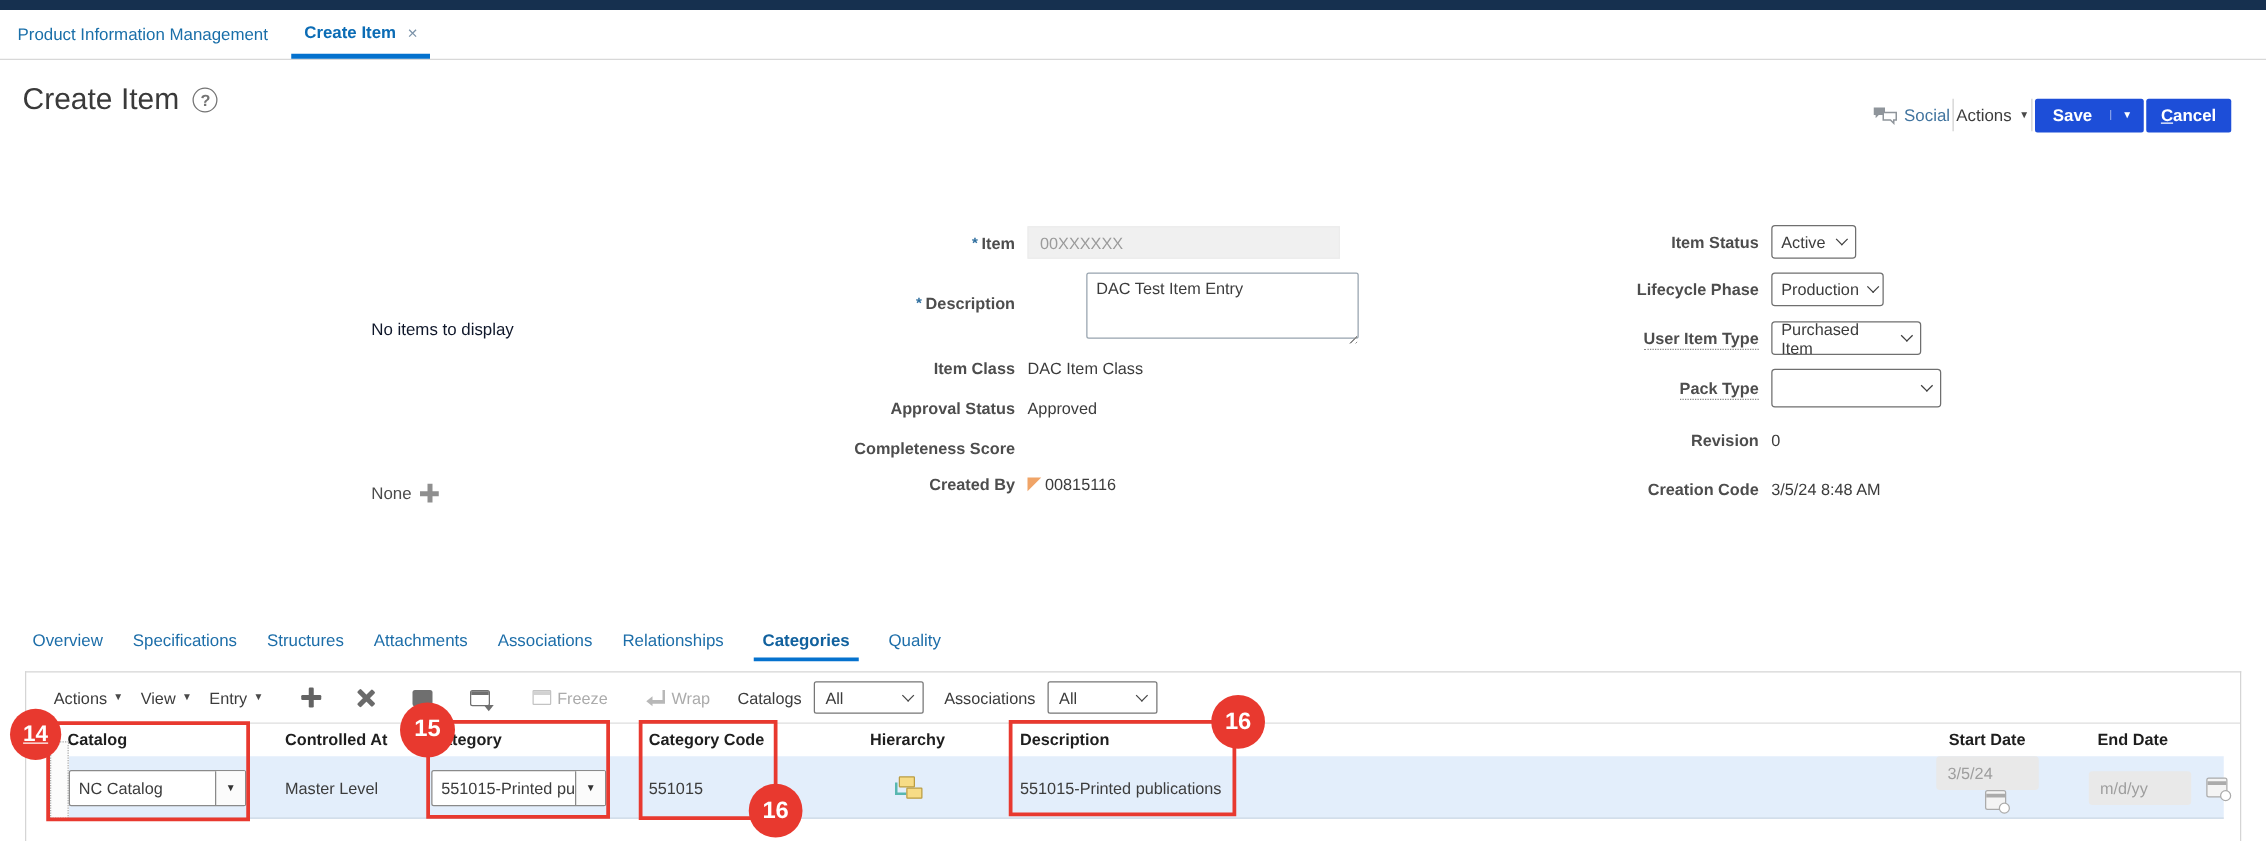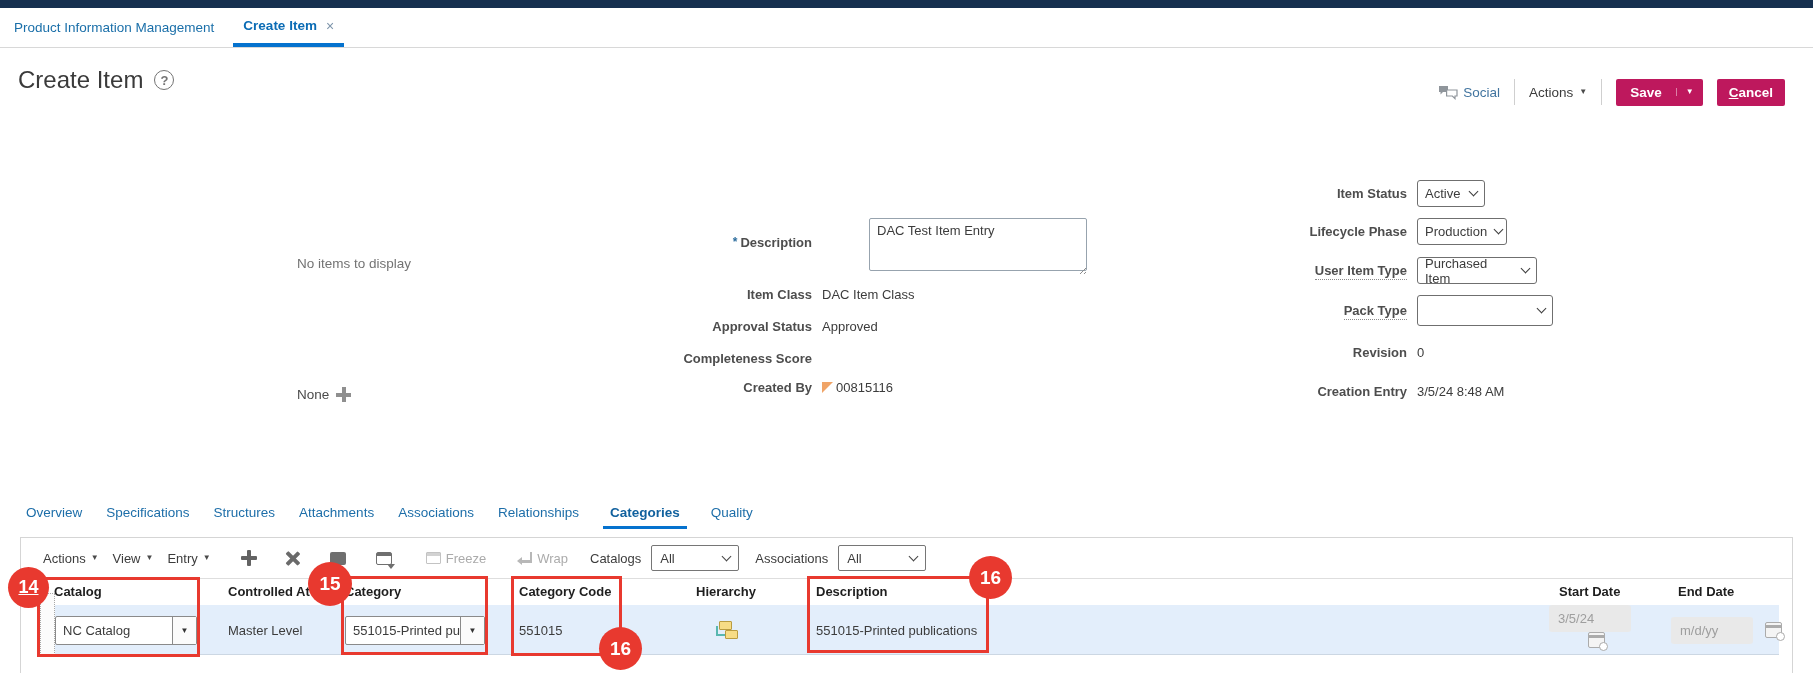--- a/index.html
+++ b/index.html
@@ -13,26 +13,26 @@
             display:flex; align-items:stretch; padding-left:9px; background:#fff; }
   .wtab { display:flex; align-items:center; font-size:13.5px; color:#1a6fa9; padding:0 5px; cursor:pointer; }
   .wtab.active { margin-left:14px; font-weight:bold; color:#0b6cb5; border-bottom:4px solid #0572ce; padding:0 10px; }
   .wtab .close { color:#7d94aa; margin-left:9px; font-weight:normal; font-size:14px; }
 
   .page-title { position:absolute; left:18px; top:66px; display:flex; align-items:center; gap:11px;
                 font-size:24px; color:#3a3a3a; }
   .help-circle { width:20px; height:20px; border:1.5px solid #737373; border-radius:50%; color:#737373;
                  font-size:13px; font-weight:bold; display:flex; align-items:center; justify-content:center; }
 
-  .header-actions { position:absolute; top:78px; right:28px; height:28px; display:flex; align-items:center; gap:14px; }
+  .header-actions { position:absolute; top:78px; right:28px; height:28px; display:flex; align-items:center; gap:2px; }
   .social { display:flex; align-items:center; gap:5px; color:#41749f; font-size:13.5px; cursor:pointer; }
   .hdr-divider { width:1px; height:26px; background:#cfcfcf; }
   .actions-menu { font-size:13.5px; color:#3c3c3c; display:flex; align-items:center; gap:6px; cursor:pointer; }
   .caret { font-size:8px; color:#4a4a4a; line-height:1; }
-  .btn { background:#be185d; color:#fff; font-weight:bold; font-size:13.5px; height:27px;
+  .btn { background:#1d4ed8; color:#fff; font-weight:bold; font-size:13.5px; height:27px;
          display:flex; align-items:center; border-radius:2px; cursor:pointer; }
   .btn-save-main { padding:0 14px; }
   .btn-split { display:flex; }
   .btn-caret { padding:0 9px; border-left:1px solid rgba(255,255,255,.45); display:flex; align-items:center; }
   .btn-caret .caret { color:#fff; }
   .btn-cancel { padding:0 12px; }
   .btn-cancel .init { text-decoration:underline; }
 
   
   .fr { position:absolute; display:flex; align-items:center; }
@@ -51,21 +51,21 @@
                  clip-path:polygon(100% 0, 100% 100%, 0 100%); }
 
   .selbox { border:1px solid #6f6f6f; border-radius:3px; background:#fff; display:flex; align-items:center;
             justify-content:space-between; padding:0 7px; font-size:13px; color:#3c3c3c; height:27px; cursor:pointer; }
   .chev { width:7px; height:7px; border-right:1.8px solid #3c3c3c; border-bottom:1.8px solid #3c3c3c;
           transform:rotate(45deg); margin-top:-4px; flex:none; margin-left:8px; }
 
   .flag-ico { width:0; height:0; border-top:11px solid #f0a467; border-right:11px solid transparent;
               margin-right:3px; align-self:flex-start; margin-top:2px; }
 
-  .no-items { position:absolute; left:297px; top:256px; font-size:13.5px; color:#737373;text-align:right; }
+  .no-items { position:absolute; left:297px; top:256px; font-size:13.5px; color:#0f172a;text-align:right; }
   .none-row { position:absolute; left:297px; top:387px; display:flex; align-items:center; gap:7px;
               font-size:13.5px; color:#4b4b4b; }
   .plus-gray { position:relative; width:15px; height:15px; cursor:pointer; }
   .plus-gray::before { content:""; position:absolute; left:5.5px; top:0; width:4px; height:15px; background:#8f8f8f; }
   .plus-gray::after  { content:""; position:absolute; top:5.5px; left:0; height:4px; width:15px; background:#8f8f8f; }
 
   
   .subtabs { position:absolute; left:26px; top:505px; display:flex; gap:24px; font-size:13.5px; }
   .stab { color:#1d6ea9; padding-bottom:8px; cursor:pointer; }
   .stab.active { font-weight:bold; color:#11619e; border-bottom:3px solid #0572ce; padding:0 7px 6px; }
@@ -184,20 +184,24 @@
         <span>ancel</span>
     </div>
   </div>
 
   <div class="no-items">No items to display</div>
   <div class="none-row">
     <span>None</span>
     <span class="plus-gray"></span>
   </div>
 
+  <div class="fr" style="left:572px; top:181px;">
+    <div class="flabel"><span class="req">*</span><span>Item</span></div>
+    <input class="ro-input" readonly="" value="00XXXXXX" style="">
+  </div>
 
   <div class="fr" style="left:572px; top:218px; align-items:flex-start;">
     <div class="flabel" style="padding-top:17px;"><span class="req">*</span><span>Description</span></div>
     <div style="position:relative;padding-left:47px;">
       <textarea class="desc-area" style="">DAC Test Item Entry</textarea>
       <span class="resize-grip"></span>
     </div>
   </div>
 
   <div class="fr" style="left:572px; top:287px;">
@@ -253,21 +257,21 @@
       <span class="chev"></span>
     </div>
   </div>
 
   <div class="fr" style="left:1117px; top:345px;">
     <div class="flabel-r">Revision</div>
     <div class="fval">0</div>
   </div>
 
   <div class="fr" style="left:1117px; top:384px;">
-    <div class="flabel-r">Creation Entry</div>
+    <div class="flabel-r">Creation Code</div>
     <div class="fval">3/5/24 8:48 AM</div>
   </div>
 
   <div class="subtabs">
     <span class="stab">Overview</span>
     <span class="stab">Specifications</span>
     <span class="stab">Structures</span>
     <span class="stab">Attachments</span>
     <span class="stab">Associations</span>
     <span class="stab">Relationships</span>
@@ -375,17 +379,17 @@
     </div>
 
   </div>
 
   <div class="abox" style="left:37px; top:577px; width:163px; height:80px;"></div>
   <div class="abox" style="left:341px; top:576px; width:147px; height:79px;"></div>
   <div class="abox" style="left:511px; top:576px; width:111px; height:80px;"></div>
   <div class="abox" style="left:807px; top:576px; width:182px; height:77px;"></div>
 
   <div class="acircle" style="left:8px; top:567px; width:41px; height:41px; font-size:18px;text-decoration:underline;">14</div>
-  <div class="acircle" style="left:308px; top:562px; width:44px; height:44px;">15</div>
+  <div class="acircle" style="left:320px; top:562px; width:44px; height:44px;">15</div>
   <div class="acircle" style="left:599px; top:627px; width:43px; height:43px;">16</div>
   <div class="acircle" style="left:969px; top:556px; width:43px; height:43px;">16</div>
 
 </div>
 
 </body></html>

